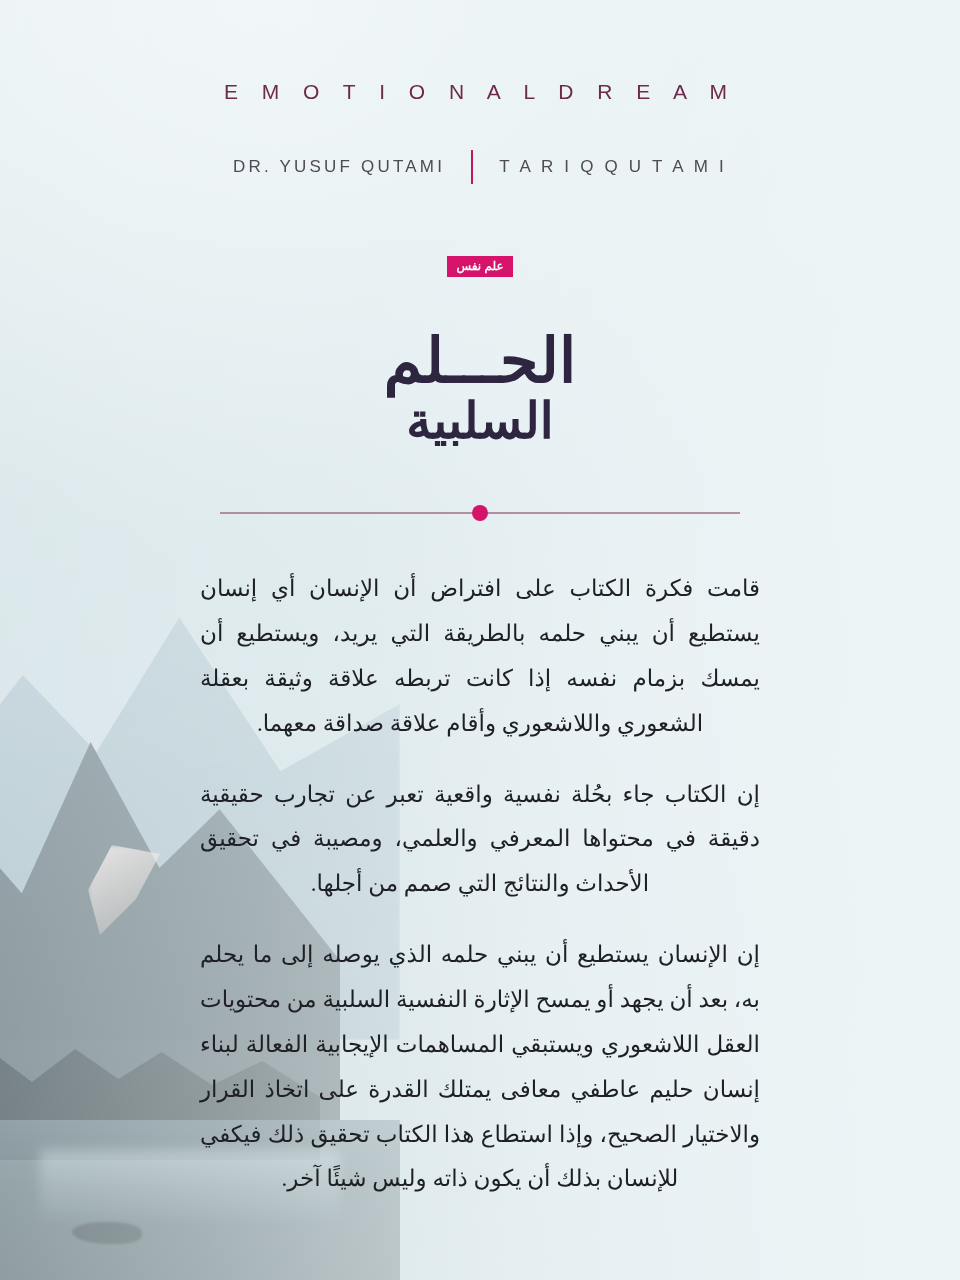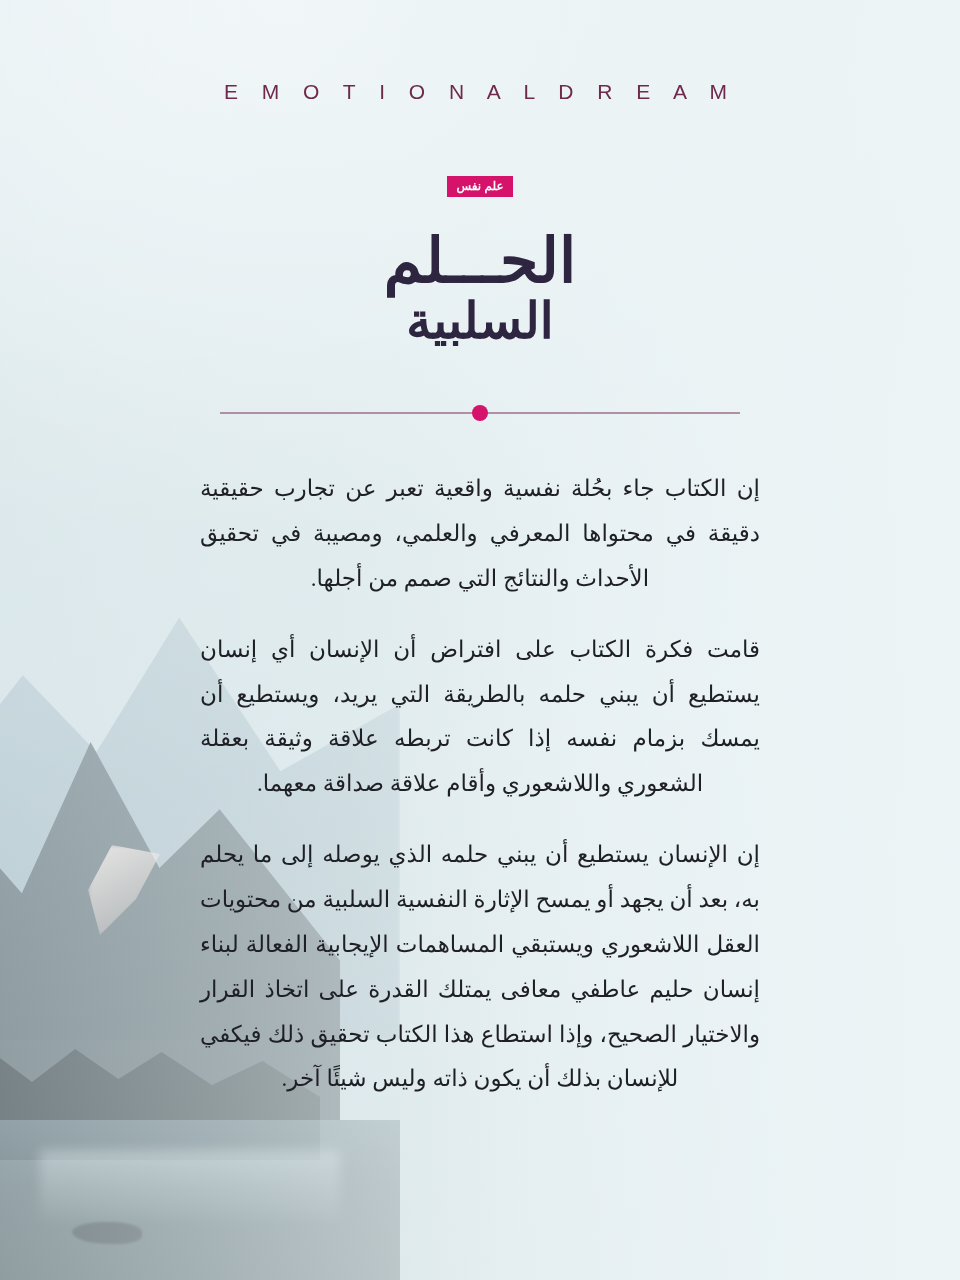--- a/index.html
+++ b/index.html
@@ -165,21 +165,21 @@
     color: #ffffff;
     display: inline-block;
     padding: 3px 9px 4px 9px;
     font-size: 12px;
     letter-spacing: 2px;
     direction: rtl;
     font-weight: 700;
   }
 
   .book-title {
-    margin-top: 32px;
+    margin-top: 52px;
     direction: rtl;
     color: #2e2540;
     font-weight: 700;
     line-height: 1.02;
   }
   .book-title .line1 {
     font-size: 62px;
     letter-spacing: 1px;
     display: block;
   }
@@ -245,35 +245,40 @@
   <div class="lake"></div>
   <div class="lake-shine"></div>
   <div class="rock"></div>
   <div class="haze-right"></div>
   <div class="veil"></div>
 
   <div class="content">
 
     <h1 class="series-title">E M O T I O N A L   D R E A M</h1>
 
+    <div class="authors">
+      <span class="author">DR. YUSUF QUTAMI</span>
+      <span class="author-divider"></span>
+      <span class="author">T A R I Q   Q U T A M I</span>
+    </div>
 
     <div>
       <span class="label-chip">علم نفس</span>
     </div>
 
     <div class="book-title">
       <span class="line1">الحـــلم</span>
       <span class="line2">السلبية</span>
     </div>
 
     <div class="divider">
       <div class="divider-line"></div>
       <div class="divider-dot"></div>
     </div>
 
     <div class="body-text">
+      <p>قامت فكرة الكتاب على افتراض أن الإنسان أي إنسان يستطيع أن يبني حلمه بالطريقة التي يريد، ويستطيع أن يمسك بزمام نفسه إذا كانت تربطه علاقة وثيقة بعقلة الشعوري واللاشعوري وأقام علاقة صداقة معهما.</p>
       <p>إن الكتاب جاء بحُلة نفسية واقعية تعبر عن تجارب حقيقية دقيقة في محتواها المعرفي والعلمي، ومصيبة في تحقيق الأحداث والنتائج التي صمم من أجلها.</p>
-      <p>قامت فكرة الكتاب على افتراض أن الإنسان أي إنسان يستطيع أن يبني حلمه بالطريقة التي يريد، ويستطيع أن يمسك بزمام نفسه إذا كانت تربطه علاقة وثيقة بعقلة الشعوري واللاشعوري وأقام علاقة صداقة معهما.</p>
       <p>إن الإنسان يستطيع أن يبني حلمه الذي يوصله إلى ما يحلم به، بعد أن يجهد أو يمسح الإثارة النفسية السلبية من محتويات العقل اللاشعوري ويستبقي المساهمات الإيجابية الفعالة لبناء إنسان حليم عاطفي معافى يمتلك القدرة على اتخاذ القرار والاختيار الصحيح، وإذا استطاع هذا الكتاب تحقيق ذلك فيكفي للإنسان بذلك أن يكون ذاته وليس شيئًا آخر.</p>
     </div>
 
   </div>
 </div>
 
 </body></html>

